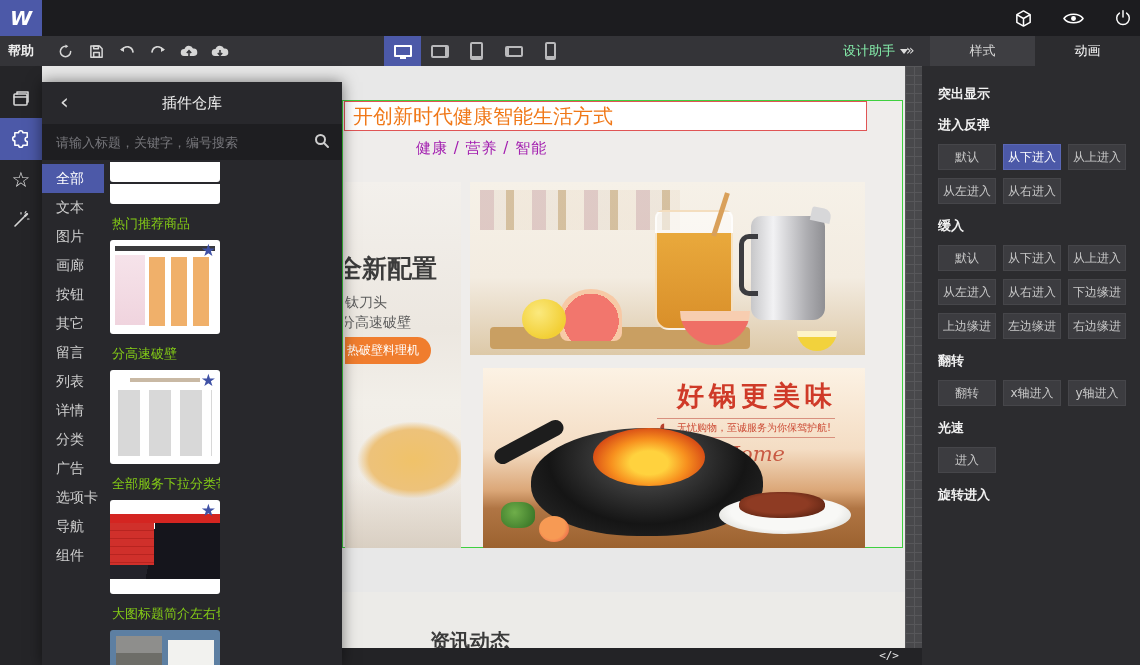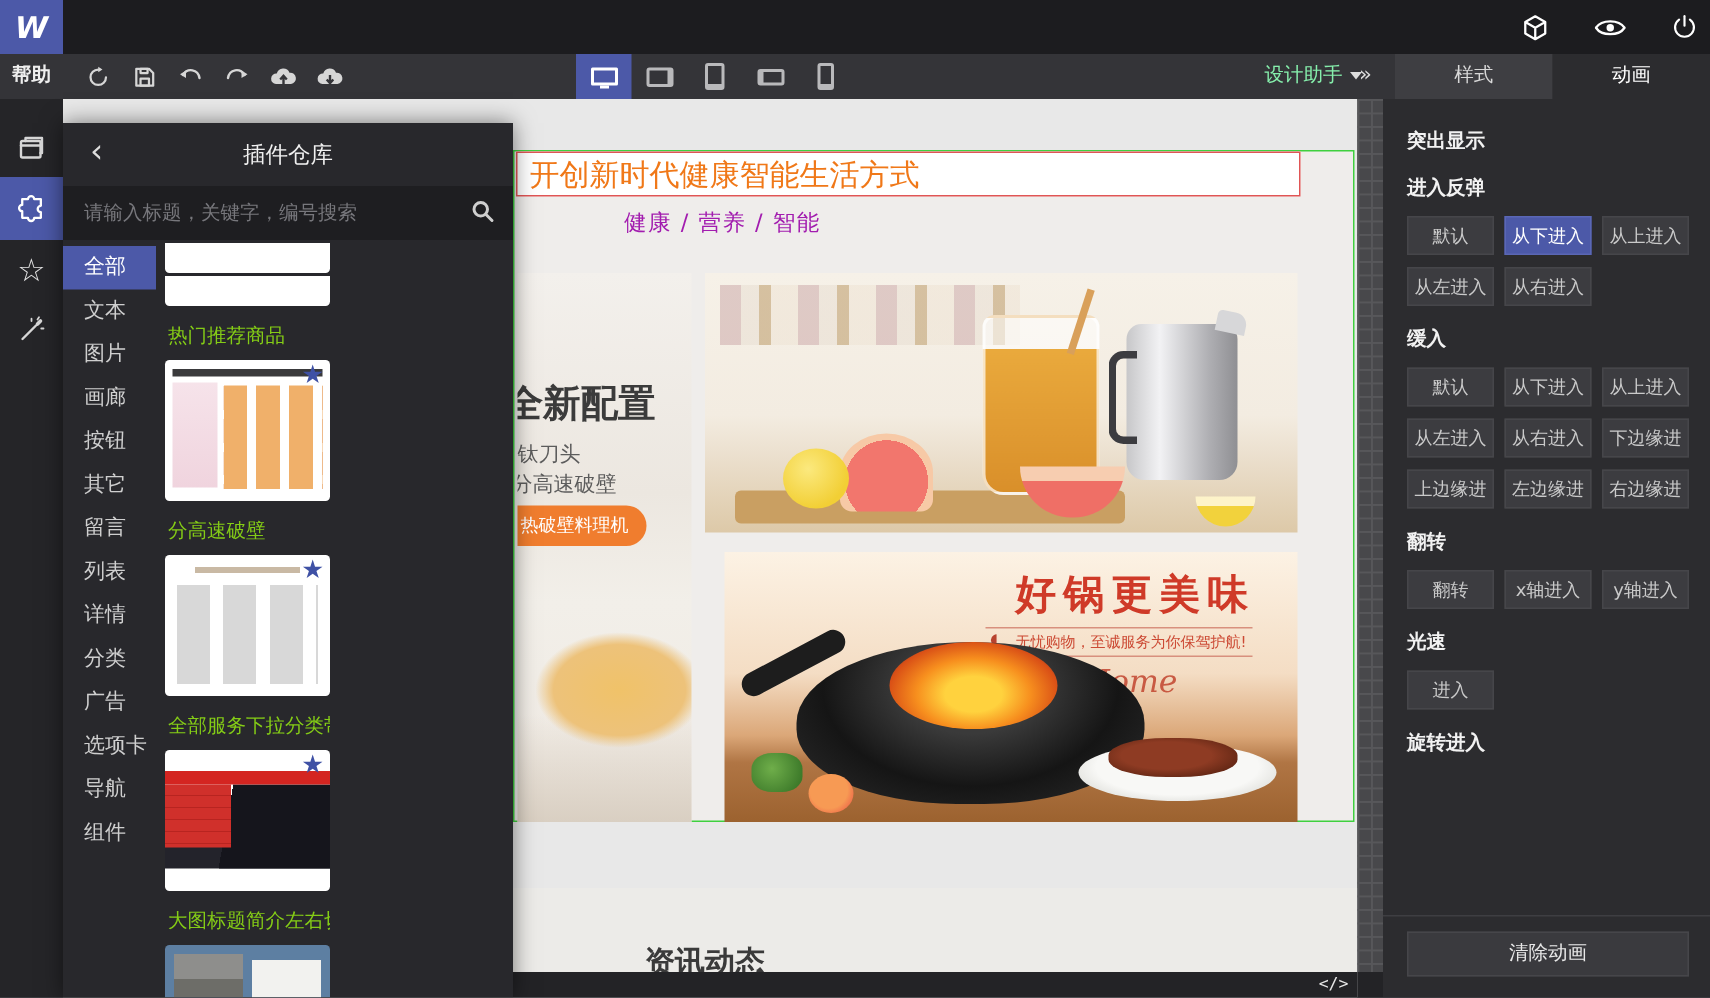--- a/index.html
+++ b/index.html
@@ -459,18 +459,15 @@
           <div class="rp-btn">翻转</div>
           <div class="rp-btn">x轴进入</div>
           <div class="rp-btn">y轴进入</div>
         </div>
         <div class="rp-section-title">光速</div>
         <div class="rp-btn-row">
           <div class="rp-btn">进入</div>
         </div>
         <div class="rp-section-title">旋转进入</div>
       </div>
-    <div class="rp-footer">
-      <div class="clear-anim-btn">清除动画</div>
-    </div>
   </div>
 
 </div>
 
 </body></html>

